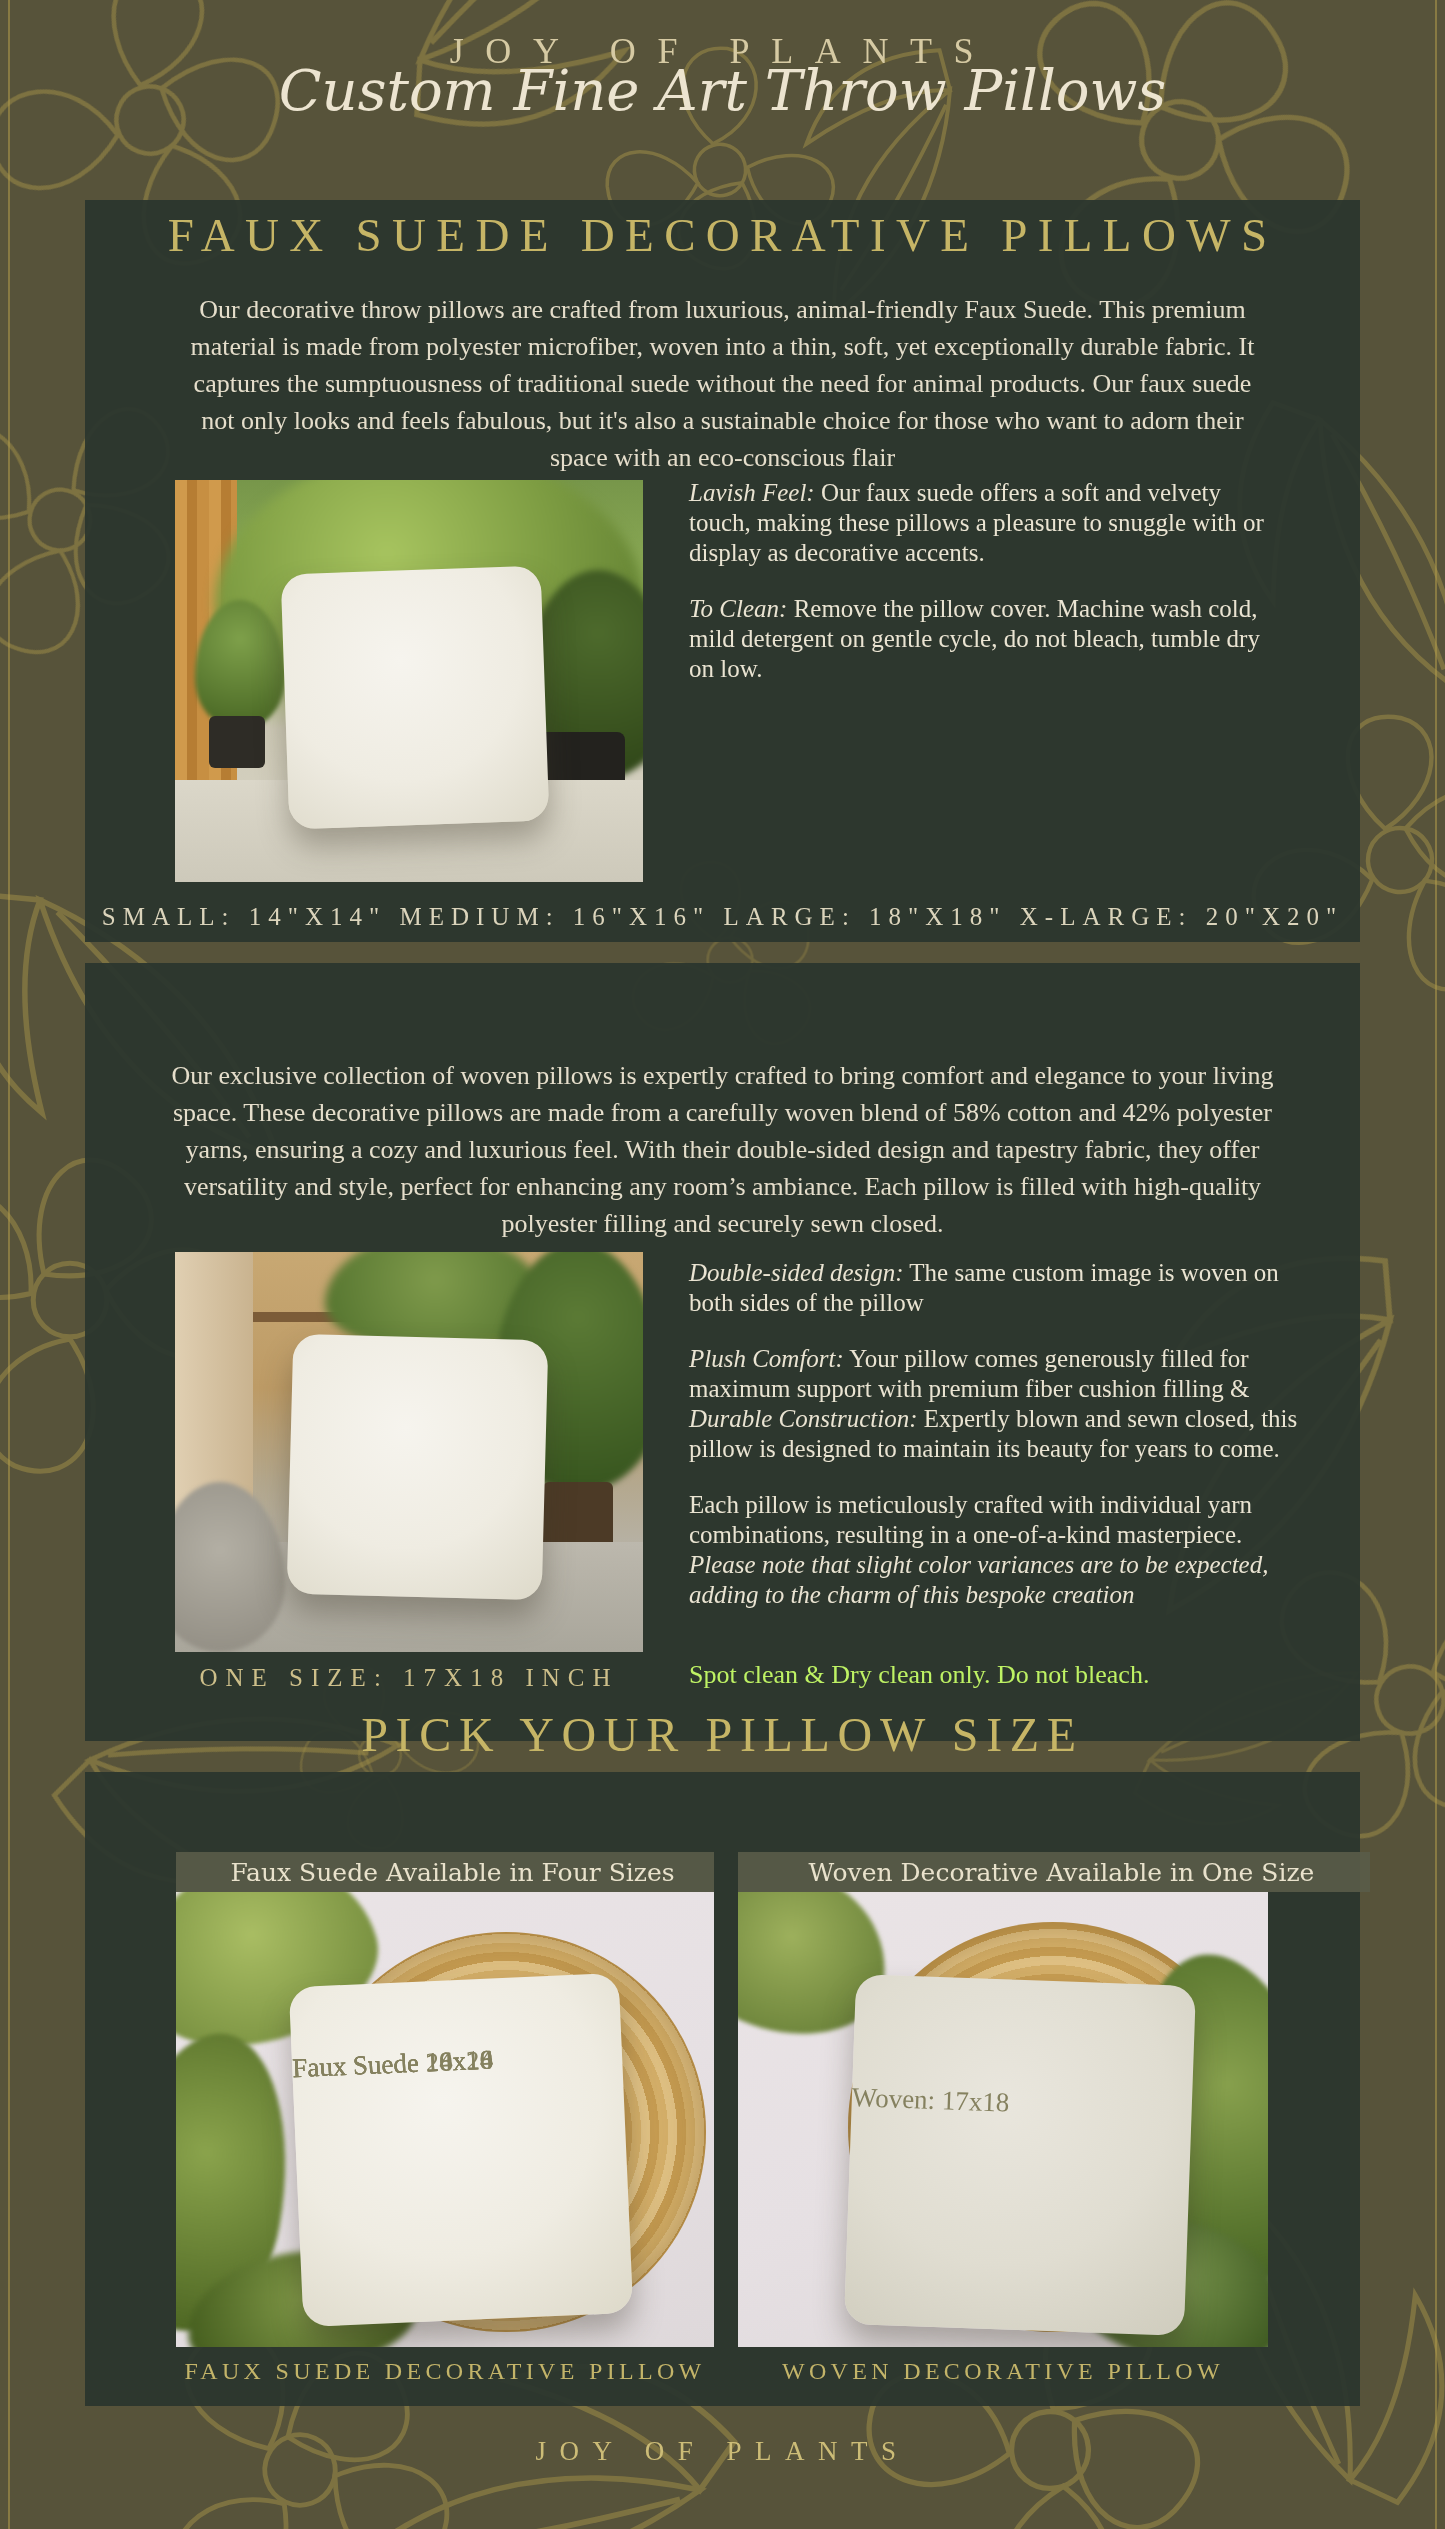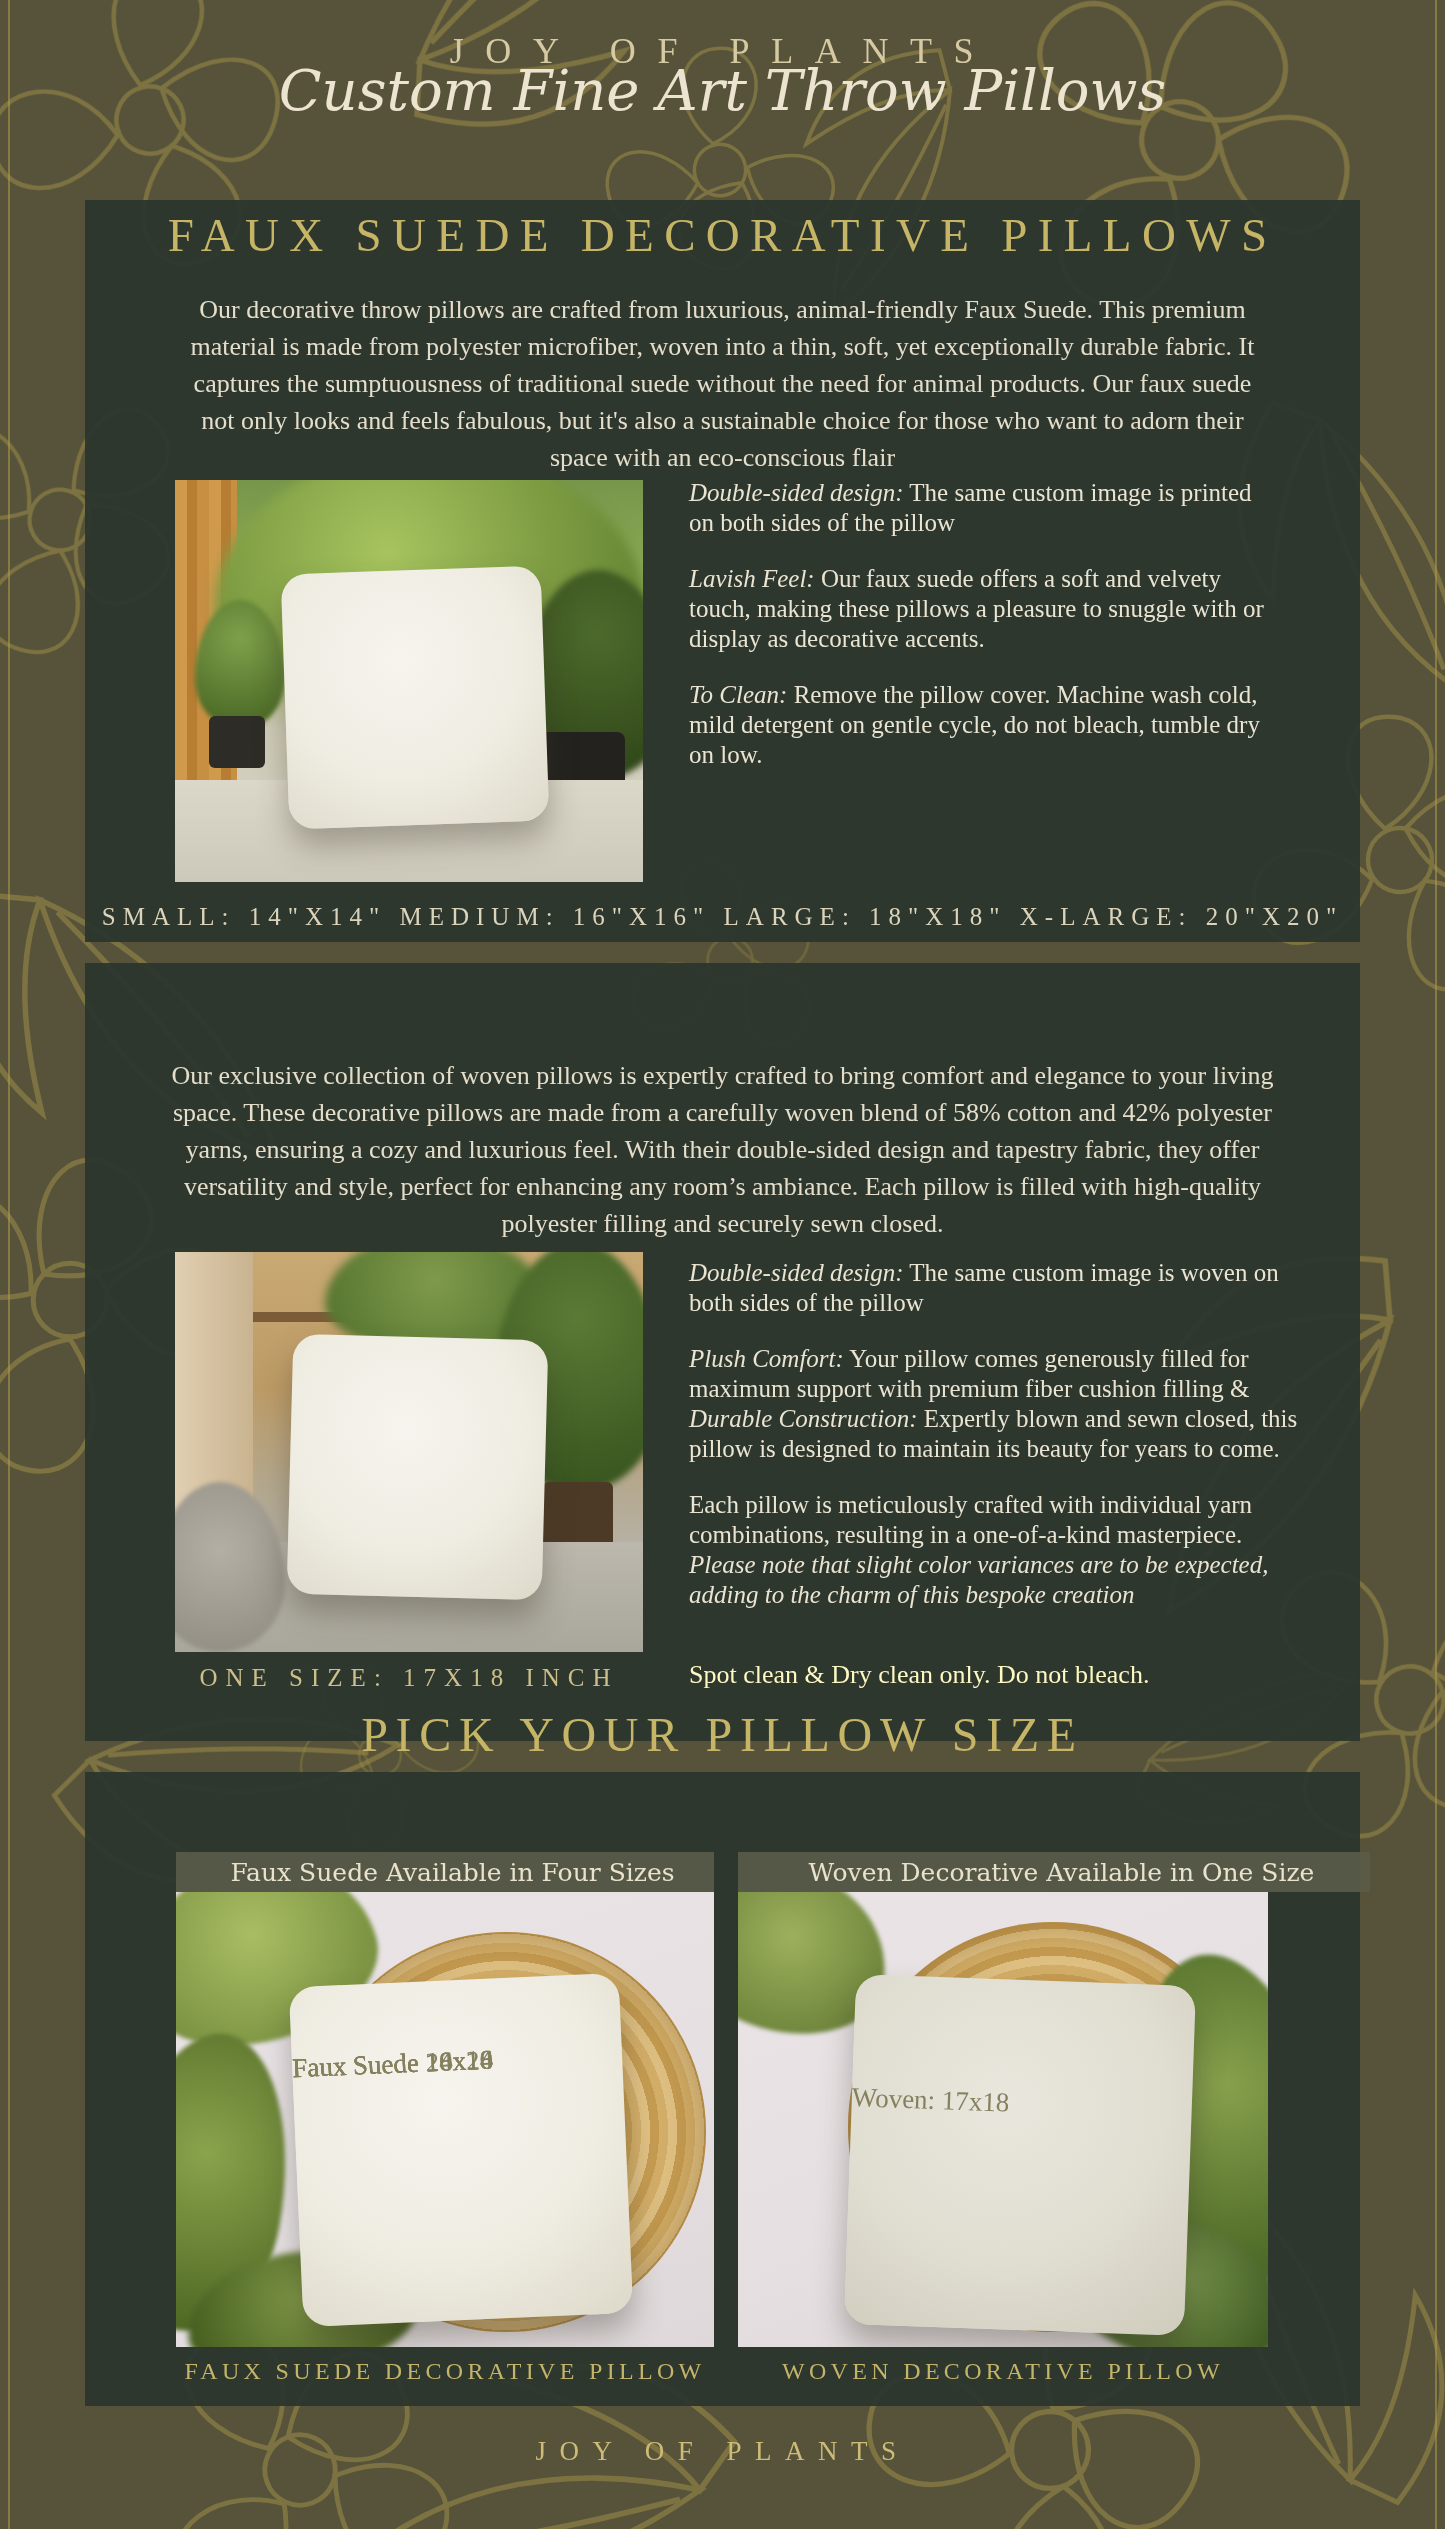--- a/index.html
+++ b/index.html
@@ -32,21 +32,21 @@
   .intro{
     color:#e5decb;text-align:center;font-size:26px;line-height:1.42;z-index:5;
   }
   .features{z-index:5;color:#eae4d2;}
   .features p.feature{margin:0 0 26px 0;font-size:25px;line-height:1.2;}
   .features .em{font-style:italic;}
   .caps-line{
     color:#dbd4bb;text-align:center;letter-spacing:.28em;font-size:25px;z-index:5;white-space:nowrap;
   }
   .one-size{color:#cdbf8a;}
-  .care{color:#fef9c3;font-size:26px;z-index:5;}
+  .care{color:#bef264;font-size:26px;z-index:5;}
   .caption-bar{
     position:absolute;height:40px;background:rgba(90,92,73,.9);z-index:4;
     display:flex;align-items:center;justify-content:center;
   }
   .caption-bar .cap{
     font-family:"DejaVu Serif", serif;color:#e9e2cc;font-size:25px;white-space:nowrap;margin-left:15px;
   }
   .col-label{
     color:#c3b469;letter-spacing:.18em;font-size:24px;text-align:center;z-index:5;white-space:nowrap;
   }
@@ -137,21 +137,20 @@
     <div class="leaf-blob" style="left:40px;top:-30px;width:430px;height:260px;background:radial-gradient(circle at 40% 40%,#a7c45f 0%,#7d9c42 55%,#5d7c30 100%);filter:blur(6px)"></div>
     <div class="leaf-blob" style="left:20px;top:120px;width:90px;height:130px;background:radial-gradient(circle at 50% 30%,#7ea04a,#42601f);filter:blur(2px)"></div>
     <div style="left:34px;top:236px;width:56px;height:52px;background:#2e2c26;border-radius:6px"></div>
     <div class="leaf-blob" style="right:-30px;top:90px;width:150px;height:210px;background:radial-gradient(circle at 50% 30%,#4d6a2c,#2c4216);filter:blur(3px)"></div>
     <div style="right:18px;top:252px;width:90px;height:80px;background:#23221e;border-radius:8px"></div>
     <div style="left:0;top:300px;width:468px;height:102px;background:linear-gradient(180deg,#dbd7c9,#cdc9ba)"></div>
     <div class="pillow" style="left:110px;top:90px;width:260px;height:255px;transform:rotate(-2deg)"></div>
   </div>
 
   <div class="abs features" style="left:689px;top:478px;width:590px">
-      <p class="feature"><span class="em">Double-sided design:</span><span> The same custom image is printed on both sides of the pillow</span></p>
       <p class="feature"><span class="em">Lavish Feel:</span><span> Our faux suede offers a soft and velvety touch, making these pillows a pleasure to snuggle with or display as decorative accents.</span></p>
       <p class="feature"><span class="em">To Clean:</span><span> Remove the pillow cover. Machine wash cold, mild detergent on gentle cycle, do not bleach, tumble dry on low.</span></p>
     </div>
 
   <div class="abs caps-line" style="top:903px;left:85px;width:1275px">SMALL: 14"X14"  MEDIUM: 16"X16"  LARGE: 18"X18"  X-LARGE: 20"X20"</div>
 
   <div class="panel" style="top:963px;height:778px"></div>
   <div class="abs intro" style="top:1058px;left:160px;width:1125px">Our exclusive collection of woven pillows is expertly crafted to bring comfort and elegance to your living space. These decorative pillows are made from a carefully woven blend of 58% cotton and 42% polyester yarns, ensuring a cozy and luxurious feel. With their double-sided design and tapestry fabric, they offer versatility and style, perfect for enhancing any room’s ambiance. Each pillow is filled with high-quality polyester filling and securely sewn closed.</div>
 
   <div class="photo p2" style="left:175px;top:1252px;width:468px;height:400px">

